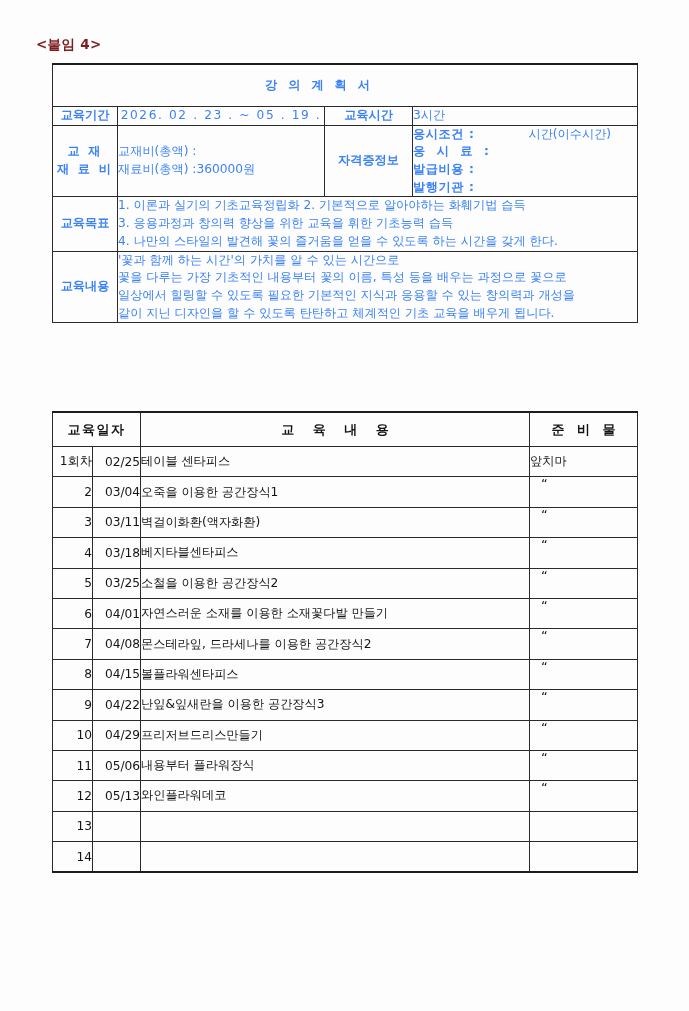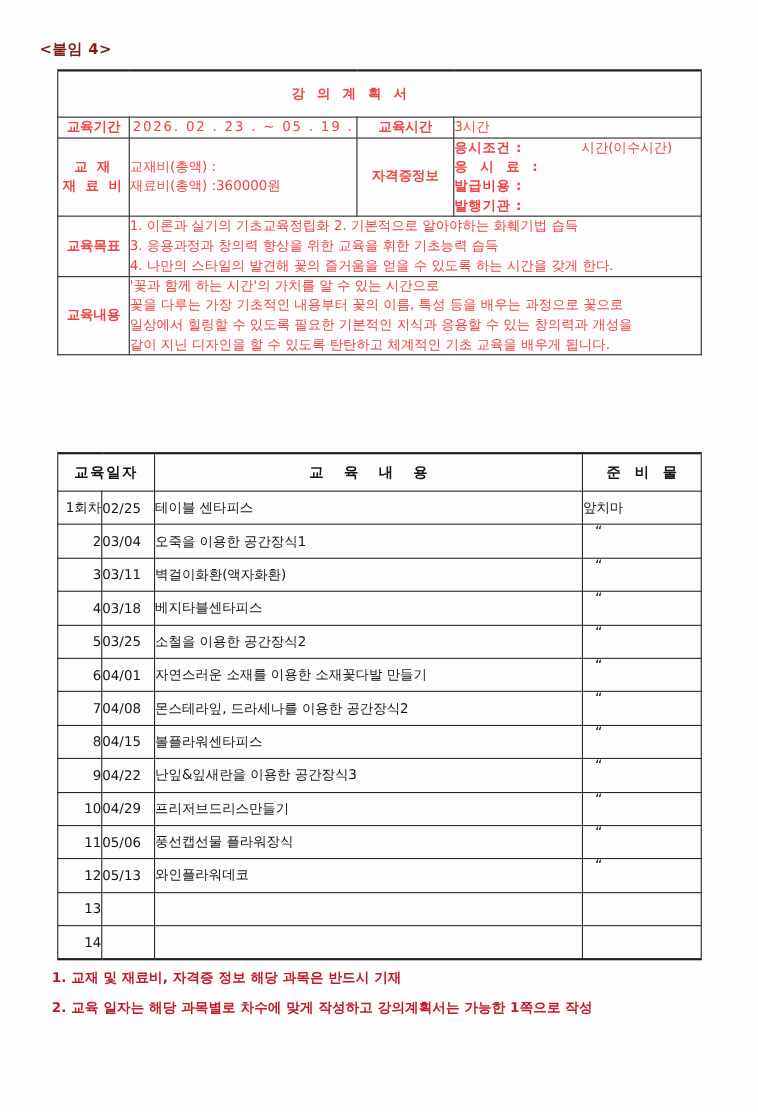--- a/index.html
+++ b/index.html
@@ -37,21 +37,21 @@
     width:585px;
     border-collapse:collapse;
     table-layout:fixed;
   }
   .doc-table td{
     border:1px solid #2a2a2a;
     padding:0;
     vertical-align:middle;
     font-size:12.2px;
     line-height:1.45;
-    color:#ef4444;
+    color:#3b82f6;
   }
   .outer-top td{border-top:2px solid #1d1d1d;}
 
   .title-cell{
     height:41px;
     text-align:center;
     font-size:26px;
     font-weight:700;
     letter-spacing:11px;
     padding-left:6px;
@@ -132,21 +132,21 @@
     text-align:center;
     font-weight:700;
     font-size:13px;
     letter-spacing:1.5px;
     border-top:2px solid #1d1d1d;
   }
   .sched-head td.wide{letter-spacing:7px;padding-left:7px;}
   .sched-head td.prep{letter-spacing:4px;padding-left:4px;}
   .sched-table tbody td{height:29.4px;}
   .c-no{text-align:right;font-size:12.2px;}
-  .c-date{text-align:left;font-size:12.4px;}
+  .c-date{text-align:right;font-size:12.4px;}
   .c-topic{padding-left:11px;font-size:12.4px;}
   .c-prep{padding-left:10px;font-size:12.2px;}
   .c-prep.ditto{font-size:13px;padding-left:11px;vertical-align:top;line-height:1.05;}
   .sched-table tbody tr:last-child td{border-bottom:2px solid #1d1d1d;}
 
   
   .notes{
     position:absolute;
     left:47px;
     top:882px;
@@ -290,21 +290,21 @@
         </tr>
         <tr>
           <td class="c-no">10</td>
           <td class="c-date">04/29</td>
           <td class="c-topic">프리저브드리스만들기</td>
           <td class="c-prep ditto">“</td>
         </tr>
         <tr>
           <td class="c-no">11</td>
           <td class="c-date">05/06</td>
-          <td class="c-topic">풍선캡선물 플라워장식</td>
+          <td class="c-topic">내용부터 플라워장식</td>
           <td class="c-prep ditto">“</td>
         </tr>
         <tr>
           <td class="c-no">12</td>
           <td class="c-date">05/13</td>
           <td class="c-topic">와인플라워데코</td>
           <td class="c-prep ditto">“</td>
         </tr>
         <tr>
           <td class="c-no">13</td>
@@ -314,18 +314,14 @@
         </tr>
         <tr>
           <td class="c-no">14</td>
           <td class="c-date"></td>
           <td class="c-topic"></td>
           <td class="c-prep"></td>
         </tr>
       </tbody>
   </table>
 
-  <div class="notes">
-      <div class="note">1. 교재 및 재료비, 자격증 정보 해당 과목은 반드시 기재</div>
-      <div class="note">2. 교육 일자는 해당 과목별로 차수에 맞게 작성하고 강의계획서는 가능한 1쪽으로 작성</div>
-    </div>
 
 </div>
 
 </body></html>

